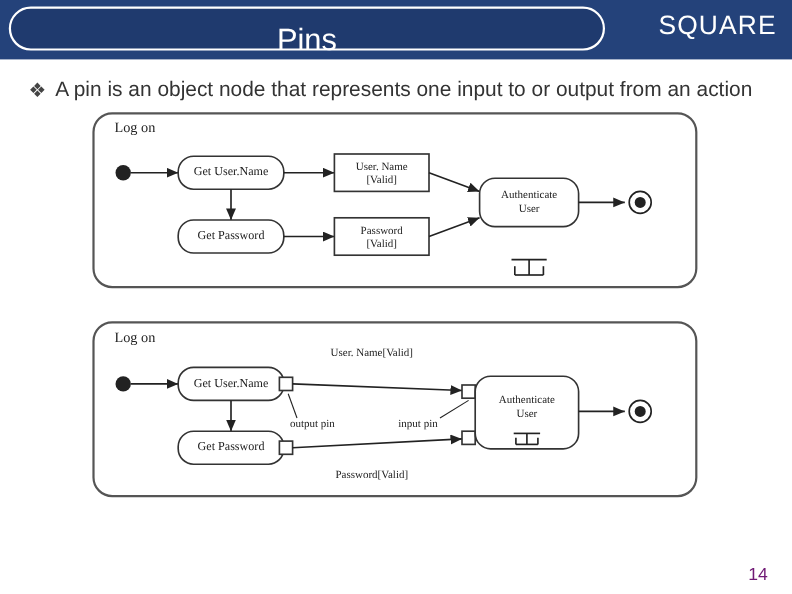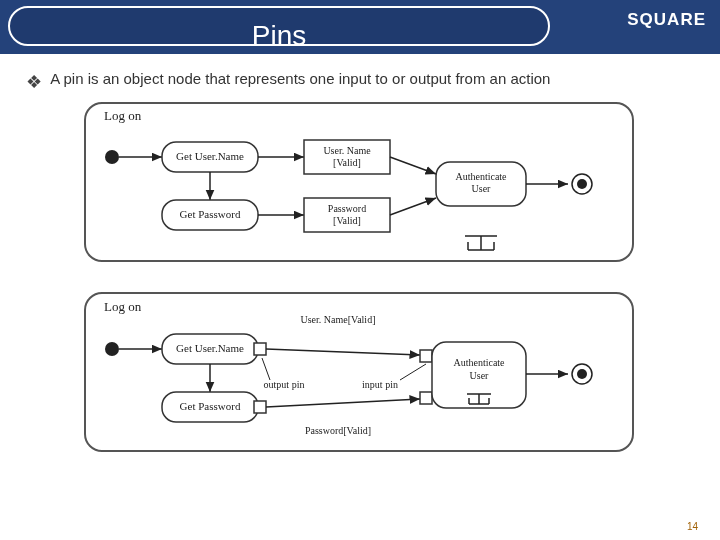--- a/index.html
+++ b/index.html
@@ -1,34 +1,34 @@
 <!DOCTYPE html>
 <html><head>
 <meta charset="utf-8">
 <style>
   * { box-sizing: border-box; margin: 0; padding: 0; }
   body { width: 720px; height: 540px; background: #fff; font-family: "Segoe UI", Arial, sans-serif; position: relative; overflow: hidden; }
   .header { position: relative; height: 54px; background: #24427a; }
   .title-pill { position: absolute; left: 8px; right: 170px; top: 6px; height: 40px; background: #1f3a6e; border-radius: 22px; border: 2px solid #fff; }
   .title { position: absolute; left: 0; right: 0; top: 0; bottom:0; display:flex; align-items:center; justify-content:center; color: #fff; font-size: 28px; font-weight: 300; margin-top: 19px; }
-  .brand { position: absolute; right: 14px; top: 10px; color: #fff; font-size: 17px; letter-spacing: 1px; font-weight: 700; }
+  .brand { position: absolute; right: 14px; top: 10px; color: #fff; font-size: 24px; letter-spacing: 1px; font-weight: 400; }
   .content { padding: 10px 26px 0 26px; }
   .bullet-row { display: flex; align-items: flex-start; gap: 8px; padding: 6px 0 8px 0; }
   .diamond { font-size: 18px; line-height: 24px; color: #444; }
-  .bullet-text { font-size: 15px; color: #333; line-height: 1.25; text-align: center; }
+  .bullet-text { font-size: 19px; color: #333; line-height: 1.25; text-align: center; }
   .diagram-area { position: relative; width: 580px; height: 380px; margin: 0 auto; font-family: Liberation Serif, serif; }
   .round-panel { position: absolute; border: 2px solid #555; border-radius: 18px; background: #fff; }
   .panel-label { position: absolute; font-size: 13px; color: #222; }
   svg { position: absolute; left: 0; top: 0; }
   .action { fill: #fff; stroke: #333; stroke-width: 1.5; }
   .obj { fill: #fff; stroke: #333; stroke-width: 1.5; }
   .txt { font-size: 11px; text-anchor: middle; dominant-baseline: middle; fill: #222; }
   .small { font-size: 10px; }
   .arrow { stroke: #222; stroke-width: 1.5; fill: none; marker-end: url(#ah); }
-  .pagenum { position: absolute; right: 22px; bottom: 8px; color: #a16207; font-size: 10px; }
+  .pagenum { position: absolute; right: 22px; bottom: 8px; color: #701a75; font-size: 16px; }
 </style>
 </head>
 <body>
 
 <div class="header">
   <div class="title-pill">
     <div class="title">Pins</div>
   </div>
   <div class="brand">SQUARE</div>
 </div>

